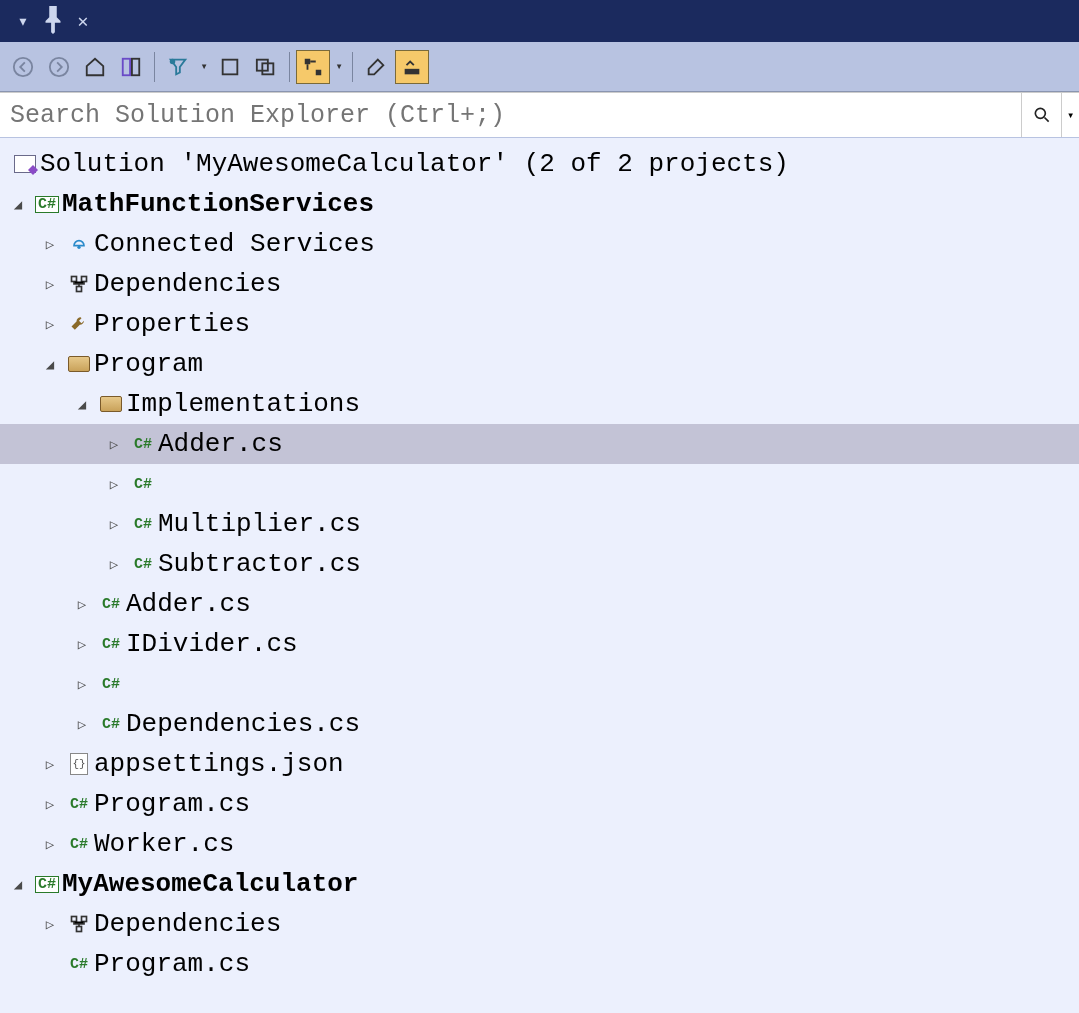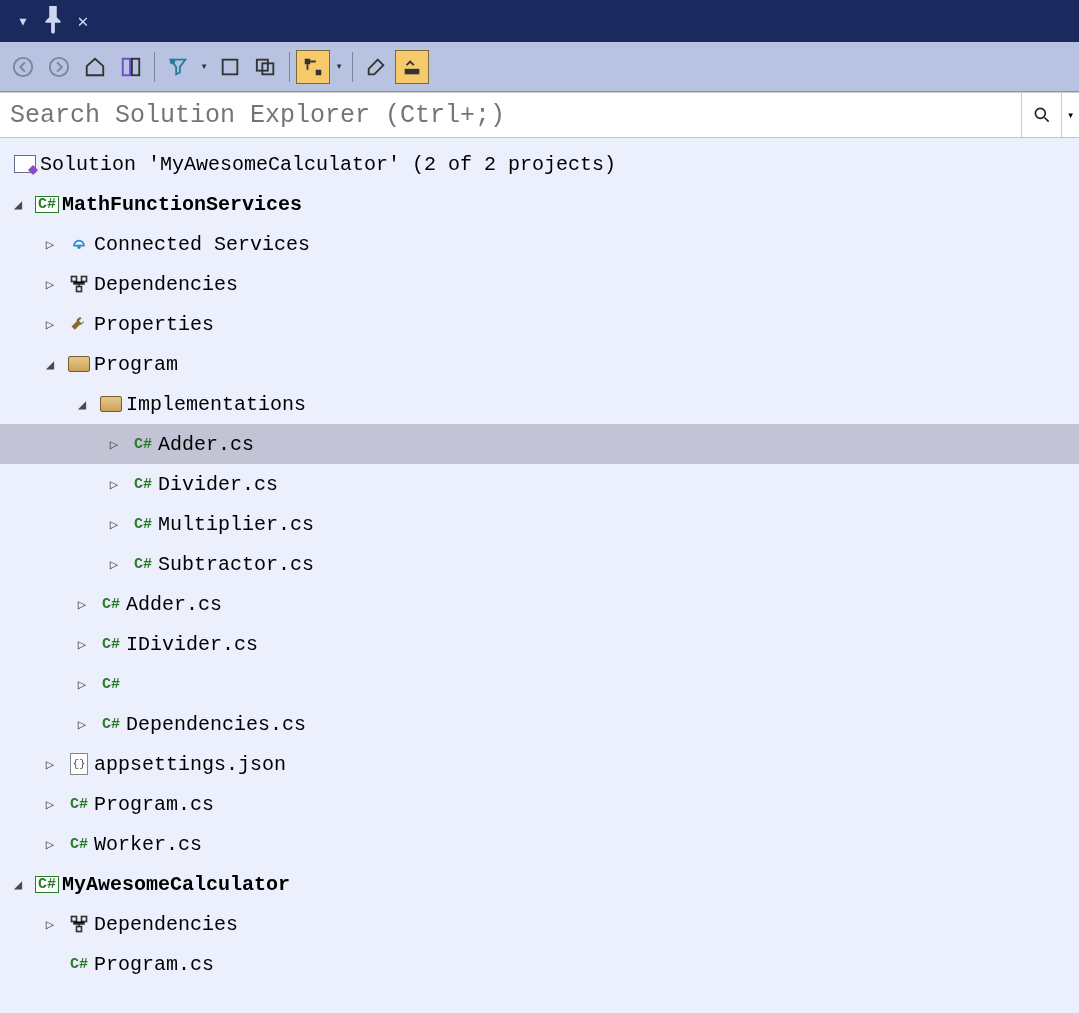--- a/index.html
+++ b/index.html
@@ -120,21 +120,21 @@
   }
   .row .caret.empty { visibility: hidden; }
   .row .ico {
     width: 26px;
     display:flex;
     justify-content:center;
     align-items:center;
   }
   .row .label {
     padding-left: 2px;
-    font-size: 20px;
+    font-size: 26px;
   }
   .row.bold .label { font-weight: bold; }
   .indent { display:inline-block; width: 32px; }
 
   
   .cs-badge {
     font-size: 15px;
     font-weight: bold;
     color: #2a7a2a;
     border: 1px solid #2a7a2a;
@@ -360,21 +360,20 @@
     <span class="label">Adder.cs</span>
   </div>
 
   <div class="row">
     <span class="indent" style="width:104px"></span>
     <span class="caret">▷</span>
     <span class="indent" style="width:6px"></span>
     <span class="ico">
         <span class="cs-lang">C#</span>
       </span>
-    <span class="label">Divider.cs</span>
   </div>
 
   <div class="row">
     <span class="indent" style="width:104px"></span>
     <span class="caret">▷</span>
     <span class="indent" style="width:6px"></span>
     <span class="ico">
         <span class="cs-lang">C#</span>
       </span>
     <span class="label">Multiplier.cs</span>

